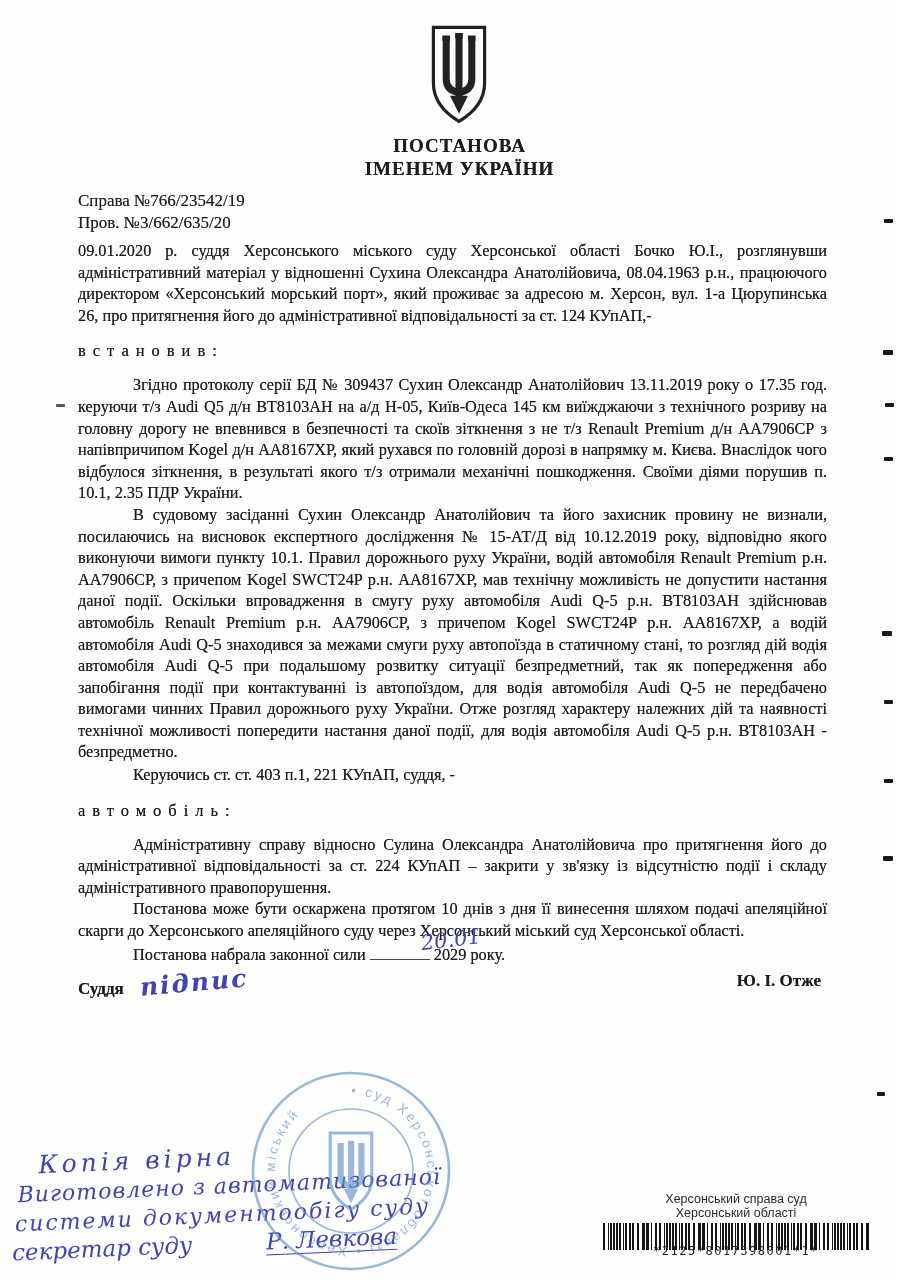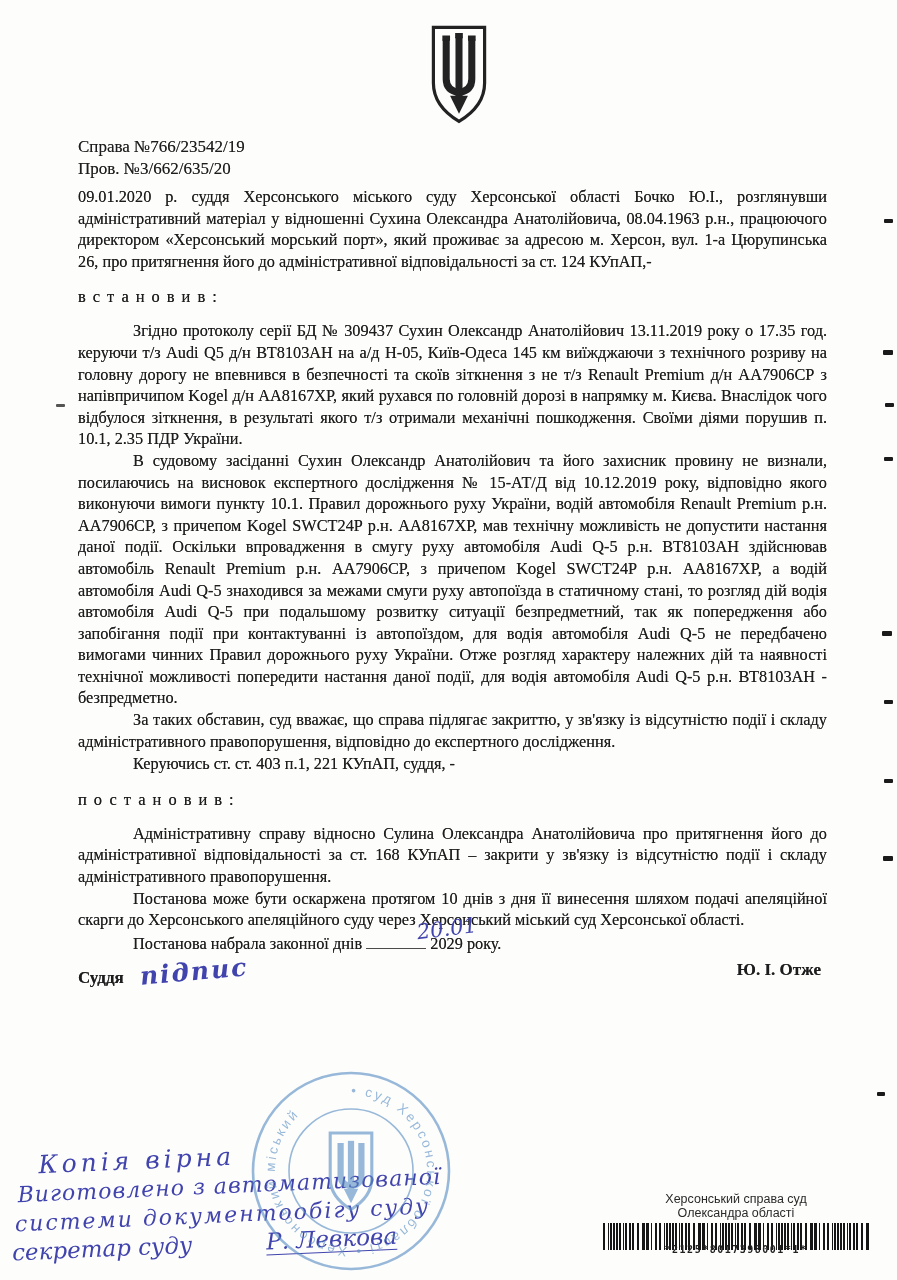--- a/index.html
+++ b/index.html
@@ -83,22 +83,22 @@
   .barcode-block{
     position:absolute;left:588px;top:1192px;width:296px;text-align:center;
     font-family:"Liberation Sans", sans-serif;color:#2a2a2a;
   }
   .barcode-label{font-size:12.5px;line-height:14px;}
   .barcode-bars{
     width:286px;height:27px;margin:3px auto 0 auto;overflow:hidden;
     white-space:nowrap;font-size:0;
   }
   .barcode-bars i{display:inline-block;height:100%;background:#151515;}
-  .barcode-code{font-family:"DejaVu Sans Mono", monospace;font-size:10px;
-    letter-spacing:1.5px;margin-top:-6px;color:#222;font-weight:bold;}
+  .barcode-code{font-family:"DejaVu Sans Mono", monospace;font-size:12px;
+    letter-spacing:1.5px;margin-top:-6px;color:#222;}
   
   .scan-mark{position:absolute;background:#1a1a1a;border-radius:1px;}
 </style>
 </head>
 <body>
 
 <div class="page">
   <div class="content">
 
     <div class="emblem-wrap">
@@ -107,43 +107,46 @@
         <g stroke="#222" stroke-width="11" fill="none">
           <path d="M30 24 V86 Q30 104 50 107"></path>
           <path d="M70 24 V86 Q70 104 50 107"></path>
           <path d="M50 20 V118"></path>
         </g>
         <path d="M50 140 L36 112 H64 Z" fill="#222"></path>
         <path d="M44 14 h12 v8 h-12 Z M24 18 h12 v8 h-12 Z M64 18 h12 v8 h-12 Z" fill="#222"></path>
       </svg>
     </div>
 
+    <div class="titles">
+      <div>ПОСТАНОВА</div>
+      <div>ІМЕНЕМ УКРАЇНИ</div>
+    </div>
 
     <div class="case-block">
       <div>Справа №766/23542/19</div>
       <div>Пров. №3/662/635/20</div>
     </div>
 
     <p class="para first-para">09.01.2020 р. суддя Херсонського міського суду Херсонської області Бочко Ю.І., розглянувши адміністративний матеріал у відношенні Сухина Олександра Анатолійовича, 08.04.1963 р.н., працюючого директором «Херсонський морський порт», який проживає за адресою м. Херсон, вул. 1-а Цюрупинська 26, про притягнення його до адміністративної відповідальності за ст. 124 КУпАП,-</p>
 
     <div class="sec-head">встановив:</div>
 
     <p class="para indent">Згідно протоколу серії БД № 309437 Сухин Олександр Анатолійович 13.11.2019 року о 17.35 год. керуючи т/з Audi Q5 д/н ВТ8103АН на а/д Н-05, Київ-Одеса 145 км виїжджаючи з технічного розриву на головну дорогу не впевнився в безпечності та скоїв зіткнення з не т/з Renault Premium д/н АА7906СР з напівпричипом Kogel д/н АА8167ХР, який рухався по головній дорозі в напрямку м. Києва. Внаслідок чого відбулося зіткнення, в результаті якого т/з отримали механічні пошкодження. Своїми діями порушив п. 10.1, 2.35 ПДР України.</p>
     <p class="para indent">В судовому засіданні Сухин Олександр Анатолійович та його захисник провину не визнали, посилаючись на висновок експертного дослідження № 15-АТ/Д від 10.12.2019 року, відповідно якого виконуючи вимоги пункту 10.1. Правил дорожнього руху України, водій автомобіля Renault Premium р.н. АА7906СР, з причепом Kogel SWCT24P р.н. АА8167ХР, мав технічну можливість не допустити настання даної події. Оскільки впровадження в смугу руху автомобіля Audi Q-5 р.н. ВТ8103АН здійснював автомобіль Renault Premium р.н. АА7906СР, з причепом Kogel SWCT24P р.н. АА8167ХР, а водій автомобіля Audi Q-5 знаходився за межами смуги руху автопоїзда в статичному стані, то розгляд дій водія автомобіля Audi Q-5 при подальшому розвитку ситуації безпредметний, так як попередження або запобігання події при контактуванні із автопоїздом, для водія автомобіля Audi Q-5 не передбачено вимогами чинних Правил дорожнього руху України. Отже розгляд характеру належних дій та наявності технічної можливості попередити настання даної події, для водія автомобіля Audi Q-5 р.н. ВТ8103АН - безпредметно.</p>
-    <p class="para indent">За таких обставин, суд вважає, що справа підлягає закриттю, у зв'язку із відсутністю події і складу адміністративного правопорушення, відповідно до експертного дослідження.</p>
 
     <p class="para indent guided">Керуючись ст. ст. 403 п.1,  221 КУпАП, суддя, -</p>
 
-    <div class="sec-head">постановив:</div>
-
-    <p class="para indent">Адміністративну справу відносно Сулина Олександра Анатолійовича про притягнення його до адміністративної відповідальності за ст. 168 КУпАП – закрити у зв'язку із відсутністю події і складу адміністративного правопорушення.</p>
+    <div class="sec-head">автомобіль:</div>
+
+    <p class="para indent">Адміністративну справу відносно Сулина Олександра Анатолійовича про притягнення його до адміністративної відповідальності за ст. 224 КУпАП – закрити у зв'язку із відсутністю події і складу адміністративного правопорушення.</p>
     <p class="para indent">Постанова може бути оскаржена протягом 10 днів з дня її винесення шляхом подачі апеляційної скарги до Херсонського апеляційного суду через Херсонський міський суд Херсонської області.</p>
 
     <p class="para indent date-line">
-      <span>Постанова набрала законної днів</span>
+      <span>Постанова набрала законної сили</span>
       <span class="blank"><span class="hw">20.01</span></span>
       <span>2029 року.</span>
     </p>
 
     <div class="judge-row">
       <div class="judge-left">
         <span>Суддя</span><span class="hw">підпис</span>
       </div>
       <div class="judge-name">Ю. І. Отже</div>
     </div>
@@ -173,21 +176,21 @@
         <path d="M30 24 V86 Q30 104 50 107"></path>
         <path d="M70 24 V86 Q70 104 50 107"></path>
         <path d="M50 20 V118"></path>
       </g>
       <path d="M50 140 L36 112 H64 Z" fill="var(--stamp,#5b8fc4)"></path>
     </g>
   </svg>
 
   <div class="barcode-block">
     <div class="barcode-label">Херсонський справа суд</div>
-    <div class="barcode-label">Олександра області</div>
+    <div class="barcode-label">Херсонський області</div>
     <div class="barcode-bars"><i style="width:2px;margin-right:3px"></i><i style="width:1px;margin-right:1px"></i><i style="width:2px;margin-right:1px"></i><i style="width:2px;margin-right:1px"></i><i style="width:2px;margin-right:1px"></i><i style="width:2px;margin-right:2px"></i><i style="width:1px;margin-right:1px"></i><i style="width:2px;margin-right:2px"></i><i style="width:2px;margin-right:1px"></i><i style="width:2px;margin-right:3px"></i><i style="width:2px;margin-right:3px"></i><i style="width:3px;margin-right:1px"></i><i style="width:3px;margin-right:2px"></i><i style="width:1px;margin-right:3px"></i><i style="width:2px;margin-right:2px"></i><i style="width:2px;margin-right:3px"></i><i style="width:1px;margin-right:1px"></i><i style="width:2px;margin-right:1px"></i><i style="width:2px;margin-right:1px"></i><i style="width:2px;margin-right:1px"></i><i style="width:2px;margin-right:2px"></i><i style="width:1px;margin-right:1px"></i><i style="width:2px;margin-right:2px"></i><i style="width:2px;margin-right:1px"></i><i style="width:2px;margin-right:3px"></i><i style="width:2px;margin-right:3px"></i><i style="width:3px;margin-right:1px"></i><i style="width:3px;margin-right:2px"></i><i style="width:1px;margin-right:3px"></i><i style="width:2px;margin-right:2px"></i><i style="width:2px;margin-right:3px"></i><i style="width:1px;margin-right:1px"></i><i style="width:2px;margin-right:1px"></i><i style="width:2px;margin-right:1px"></i><i style="width:2px;margin-right:1px"></i><i style="width:2px;margin-right:2px"></i><i style="width:1px;margin-right:1px"></i><i style="width:2px;margin-right:2px"></i><i style="width:2px;margin-right:1px"></i><i style="width:2px;margin-right:3px"></i><i style="width:2px;margin-right:3px"></i><i style="width:3px;margin-right:1px"></i><i style="width:3px;margin-right:2px"></i><i style="width:1px;margin-right:3px"></i><i style="width:2px;margin-right:2px"></i><i style="width:2px;margin-right:3px"></i><i style="width:1px;margin-right:1px"></i><i style="width:2px;margin-right:1px"></i><i style="width:2px;margin-right:1px"></i><i style="width:2px;margin-right:1px"></i><i style="width:2px;margin-right:2px"></i><i style="width:1px;margin-right:1px"></i><i style="width:2px;margin-right:2px"></i><i style="width:2px;margin-right:1px"></i><i style="width:2px;margin-right:3px"></i><i style="width:2px;margin-right:3px"></i><i style="width:3px;margin-right:1px"></i><i style="width:3px;margin-right:2px"></i><i style="width:1px;margin-right:3px"></i><i style="width:2px;margin-right:2px"></i><i style="width:2px;margin-right:3px"></i><i style="width:1px;margin-right:1px"></i><i style="width:2px;margin-right:1px"></i><i style="width:2px;margin-right:1px"></i><i style="width:2px;margin-right:1px"></i><i style="width:2px;margin-right:2px"></i><i style="width:1px;margin-right:1px"></i><i style="width:2px;margin-right:2px"></i><i style="width:2px;margin-right:1px"></i><i style="width:2px;margin-right:3px"></i><i style="width:2px;margin-right:3px"></i><i style="width:3px;margin-right:1px"></i></div>
     <div class="barcode-code">*2125*8017398001*1*</div>
   </div>
 
   <div class="scan-mark" style="left:884px;top:219px;width:9px;height:4px"></div>
   <div class="scan-mark" style="left:883px;top:350px;width:10px;height:5px"></div>
   <div class="scan-mark" style="left:885px;top:403px;width:9px;height:4px"></div>
   <div class="scan-mark" style="left:884px;top:457px;width:9px;height:4px"></div>
   <div class="scan-mark" style="left:882px;top:631px;width:10px;height:5px"></div>
   <div class="scan-mark" style="left:884px;top:700px;width:9px;height:4px"></div>

